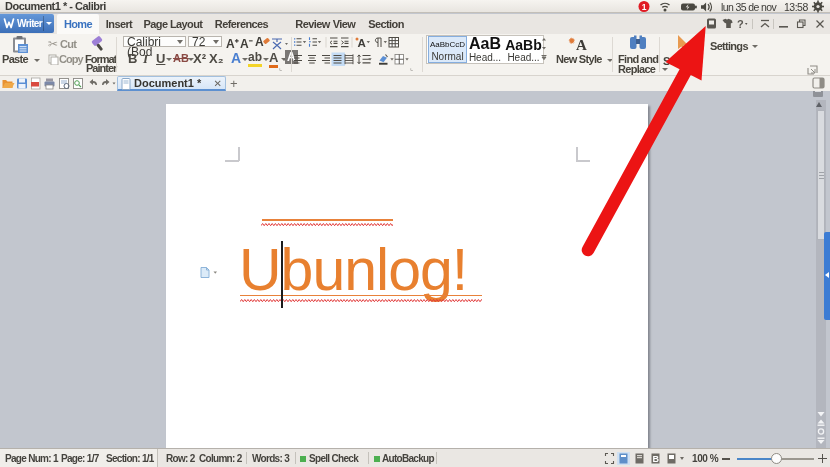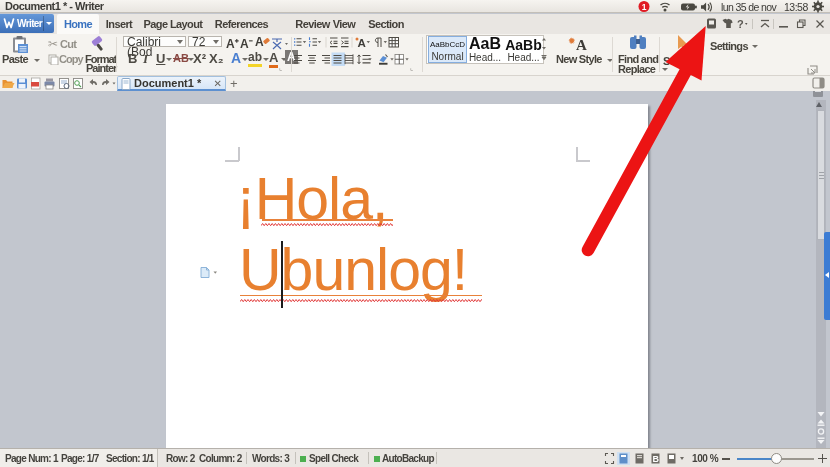--- a/index.html
+++ b/index.html
@@ -57,21 +57,21 @@
   #statusbar { left:0; top:448px; width:830px; height:19px; background:#eae7e3; border-top:1px solid #b5b1ab; font-size:10px; color:#45433e; }
   .st { position:absolute; top:0; height:18px; line-height:19px; font-weight:bold; white-space:nowrap; letter-spacing:-0.7px; }
   .stsep { position:absolute; top:3px; height:12px; width:1px; background:#c4c1bb; }
   .gsq { position:absolute; top:7px; width:6px; height:6px; background:#4caf50; }
 </style>
 </head>
 <body>
 <div id="root">
 
   <div class="abs" id="topbar">
-    <div class="abs" id="title">Document1 * - Writer</div>
+    <div class="abs" id="title">Document1 * - Calibri</div>
     <svg class="abs" style="left:637px; top:1px;" width="190" height="12" viewBox="0 0 190 12">
 
       <circle cx="7" cy="5.5" r="5.5" fill="#e01b24"></circle>
       <text x="7" y="9" font-size="8.5" font-weight="bold" fill="#fff" text-anchor="middle">1</text>
 
       <g fill="none" stroke="#4a4841" stroke-width="1.4">
         <path d="M23.5 4 a7 7 0 0 1 9 0" fill="none"></path>
         <path d="M25.3 6.4 a4.4 4.4 0 0 1 5.4 0" fill="none"></path>
       </g>
       <circle cx="28" cy="9" r="1.5" fill="#4a4841"></circle>
@@ -375,21 +375,20 @@
   </div>
 
   <div class="abs" id="docarea">
     <div id="page"></div>
 
     <div class="mark" style="left:238px; top:56px; width:1.5px; height:14px;"></div>
     <div class="mark" style="left:225px; top:69px; width:14px; height:1.5px;"></div>
     <div class="mark" style="left:576px; top:56px; width:1.5px; height:14px;"></div>
     <div class="mark" style="left:576px; top:69px; width:14px; height:1.5px;"></div>
 
-    <div class="dline" style="left:236px; top:74px;">¡Hola,</div>
     <div class="dline" style="left:239px; top:145px;">Ubunlog!</div>
 
     <div class="abs" style="left:262px; top:128px; width:131px; height:1.6px; background:#e8813a;"></div>
     <div class="abs" style="left:240px; top:203.5px; width:242px; height:1.8px; background:#e8813a;"></div>
 
     <svg class="abs" style="left:261px; top:132px;" width="132" height="5" viewBox="0 0 132 5">
       <path d="M0 2.7 l1.6 -2.2 l1.6 2.2 l1.6 -2.2 l1.6 2.2 l1.6 -2.2 l1.6 2.2 l1.6 -2.2 l1.6 2.2 l1.6 -2.2 l1.6 2.2 l1.6 -2.2 l1.6 2.2 l1.6 -2.2 l1.6 2.2 l1.6 -2.2 l1.6 2.2 l1.6 -2.2 l1.6 2.2 l1.6 -2.2 l1.6 2.2 l1.6 -2.2 l1.6 2.2 l1.6 -2.2 l1.6 2.2 l1.6 -2.2 l1.6 2.2 l1.6 -2.2 l1.6 2.2 l1.6 -2.2 l1.6 2.2 l1.6 -2.2 l1.6 2.2 l1.6 -2.2 l1.6 2.2 l1.6 -2.2 l1.6 2.2 l1.6 -2.2 l1.6 2.2 l1.6 -2.2 l1.6 2.2 l1.6 -2.2 l1.6 2.2 l1.6 -2.2 l1.6 2.2 l1.6 -2.2 l1.6 2.2 l1.6 -2.2 l1.6 2.2 l1.6 -2.2 l1.6 2.2 l1.6 -2.2 l1.6 2.2 l1.6 -2.2 l1.6 2.2 l1.6 -2.2 l1.6 2.2 l1.6 -2.2 l1.6 2.2 l1.6 -2.2 l1.6 2.2 l1.6 -2.2 l1.6 2.2 l1.6 -2.2 l1.6 2.2 l1.6 -2.2 l1.6 2.2 l1.6 -2.2 l1.6 2.2 l1.6 -2.2 l1.6 2.2 l1.6 -2.2 l1.6 2.2 l1.6 -2.2 l1.6 2.2 l1.6 -2.2 l1.6 2.2 l1.6 -2.2 l1.6 2.2 l1.6 -2.2 l1.6 2.2 l1.6 -2.2 l1.6 2.2 l1.6 -2.2 l1.6 2.2 l1.6 -2.2 l1.6 2.2 l1.6 -2.2 l1.6 2.2 l1.6 -2.2 l1.6 2.2 l1.6 -2.2 l1.6 2.2" stroke="#e13a3a" stroke-width="1" fill="none"></path>
     </svg>
     <svg class="abs" style="left:240px; top:207.5px;" width="242" height="5" viewBox="0 0 242 5">
       <path d="M0 2.7 l1.6 -2.2 l1.6 2.2 l1.6 -2.2 l1.6 2.2 l1.6 -2.2 l1.6 2.2 l1.6 -2.2 l1.6 2.2 l1.6 -2.2 l1.6 2.2 l1.6 -2.2 l1.6 2.2 l1.6 -2.2 l1.6 2.2 l1.6 -2.2 l1.6 2.2 l1.6 -2.2 l1.6 2.2 l1.6 -2.2 l1.6 2.2 l1.6 -2.2 l1.6 2.2 l1.6 -2.2 l1.6 2.2 l1.6 -2.2 l1.6 2.2 l1.6 -2.2 l1.6 2.2 l1.6 -2.2 l1.6 2.2 l1.6 -2.2 l1.6 2.2 l1.6 -2.2 l1.6 2.2 l1.6 -2.2 l1.6 2.2 l1.6 -2.2 l1.6 2.2 l1.6 -2.2 l1.6 2.2 l1.6 -2.2 l1.6 2.2 l1.6 -2.2 l1.6 2.2 l1.6 -2.2 l1.6 2.2 l1.6 -2.2 l1.6 2.2 l1.6 -2.2 l1.6 2.2 l1.6 -2.2 l1.6 2.2 l1.6 -2.2 l1.6 2.2 l1.6 -2.2 l1.6 2.2 l1.6 -2.2 l1.6 2.2 l1.6 -2.2 l1.6 2.2 l1.6 -2.2 l1.6 2.2 l1.6 -2.2 l1.6 2.2 l1.6 -2.2 l1.6 2.2 l1.6 -2.2 l1.6 2.2 l1.6 -2.2 l1.6 2.2 l1.6 -2.2 l1.6 2.2 l1.6 -2.2 l1.6 2.2 l1.6 -2.2 l1.6 2.2 l1.6 -2.2 l1.6 2.2 l1.6 -2.2 l1.6 2.2 l1.6 -2.2 l1.6 2.2 l1.6 -2.2 l1.6 2.2 l1.6 -2.2 l1.6 2.2 l1.6 -2.2 l1.6 2.2 l1.6 -2.2 l1.6 2.2 l1.6 -2.2 l1.6 2.2 l1.6 -2.2 l1.6 2.2 l1.6 -2.2 l1.6 2.2 l1.6 -2.2 l1.6 2.2 l1.6 -2.2 l1.6 2.2 l1.6 -2.2 l1.6 2.2 l1.6 -2.2 l1.6 2.2 l1.6 -2.2 l1.6 2.2 l1.6 -2.2 l1.6 2.2 l1.6 -2.2 l1.6 2.2 l1.6 -2.2 l1.6 2.2 l1.6 -2.2 l1.6 2.2 l1.6 -2.2 l1.6 2.2 l1.6 -2.2 l1.6 2.2 l1.6 -2.2 l1.6 2.2 l1.6 -2.2 l1.6 2.2 l1.6 -2.2 l1.6 2.2 l1.6 -2.2 l1.6 2.2 l1.6 -2.2 l1.6 2.2 l1.6 -2.2 l1.6 2.2 l1.6 -2.2 l1.6 2.2 l1.6 -2.2 l1.6 2.2 l1.6 -2.2 l1.6 2.2 l1.6 -2.2 l1.6 2.2 l1.6 -2.2 l1.6 2.2 l1.6 -2.2 l1.6 2.2 l1.6 -2.2 l1.6 2.2 l1.6 -2.2 l1.6 2.2 l1.6 -2.2 l1.6 2.2 l1.6 -2.2 l1.6 2.2 l1.6 -2.2 l1.6 2.2 l1.6 -2.2 l1.6 2.2 l1.6 -2.2 l1.6 2.2 l1.6 -2.2 l1.6 2.2 l1.6 -2.2 l1.6 2.2 l1.6 -2.2 l1.6 2.2 l1.6 -2.2 l1.6 2.2" stroke="#e13a3a" stroke-width="1" fill="none"></path>

